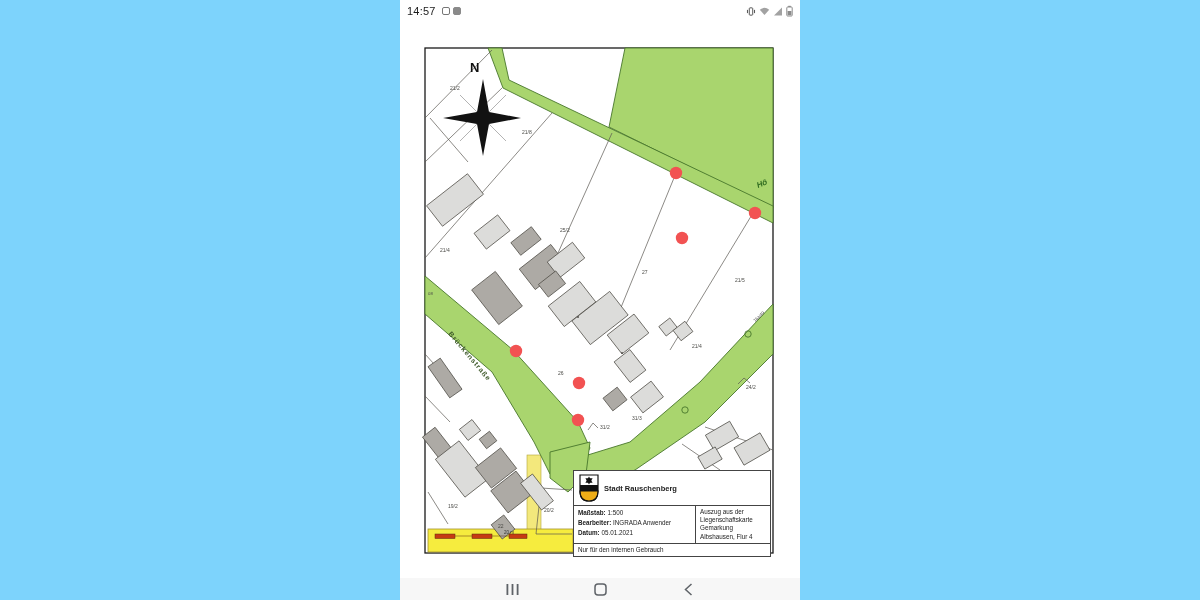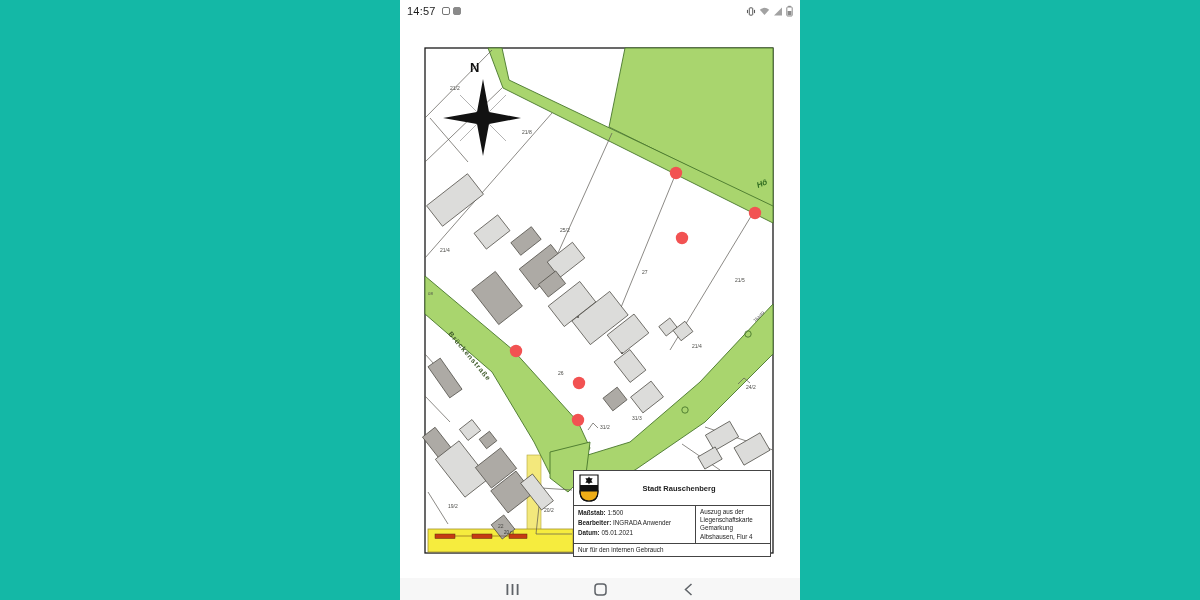--- a/index.html
+++ b/index.html
@@ -1,16 +1,16 @@
 <!DOCTYPE html>
 <html><head>
 <meta charset="utf-8">
 <style>
   html,body{margin:0;padding:0;background:#000;}
-  .stage{position:relative;width:1200px;height:600px;background:#14b8a6;overflow:hidden;
+  .stage{position:relative;width:1200px;height:600px;background:#7dd3fc;overflow:hidden;
          font-family:"Liberation Sans",sans-serif;}
   .screen{position:absolute;left:400px;top:0;width:400px;height:600px;background:#ffffff;}
 
   
   .status-bar{position:absolute;top:0;left:0;width:400px;height:22px;display:flex;
               align-items:center;padding:0 7px;box-sizing:border-box;}
   .time{font-size:11px;color:#1c1c1c;font-weight:500;letter-spacing:.2px;}
   .notif{display:flex;gap:3px;margin-left:6px;align-items:center;}
   .notif span{display:block;width:8px;height:8px;border:1.3px solid #777;border-radius:2px;box-sizing:border-box;}
   .notif span.fill{background:#8a8a8a;border-color:#8a8a8a;}
@@ -24,21 +24,21 @@
   .street{font-size:7px;font-weight:bold;fill:#3f5a2b;letter-spacing:1px;}
   .street2{font-size:8px;font-weight:bold;font-style:italic;fill:#2f6b1f;}
   .scaletxt{font-size:4.5px;fill:#333;}
   .ntxt{font-size:13px;font-weight:bold;fill:#111;}
 
   
   .info-box{position:absolute;left:173px;top:448px;width:198px;background:#fff;
             border:1px solid #444;box-sizing:border-box;color:#222;}
   .ib-head{display:flex;align-items:center;height:34px;border-bottom:1px solid #444;}
   .arms{margin:2px 5px 2px 5px;flex:0 0 auto;}
-  .ib-title{flex:1;text-align:center;font-weight:bold;font-size:7.5px;padding-right:16px;}
+  .ib-title{flex:1;font-weight:bold;font-size:7.5px;padding-right:16px;}
   .ib-mid{display:flex;border-bottom:1px solid #444;font-size:6.3px;}
   .ib-left{width:122px;box-sizing:border-box;padding:2px 4px;border-right:1px solid #444;line-height:1.6;}
   .ib-right{flex:1;padding:2px 4px;line-height:1.3;}
   .ib-foot{padding:2px 4px 3px 4px;font-size:6.3px;}
   .ib-left b,.ib-title b{font-weight:bold;}
 
   
   .caption-bar{position:absolute;top:557px;left:0;width:400px;height:21px;background:#a3a3a3;
                display:flex;align-items:center;justify-content:center;}
   .caption-text{font-size:12.5px;font-weight:bold;color:#989898;

